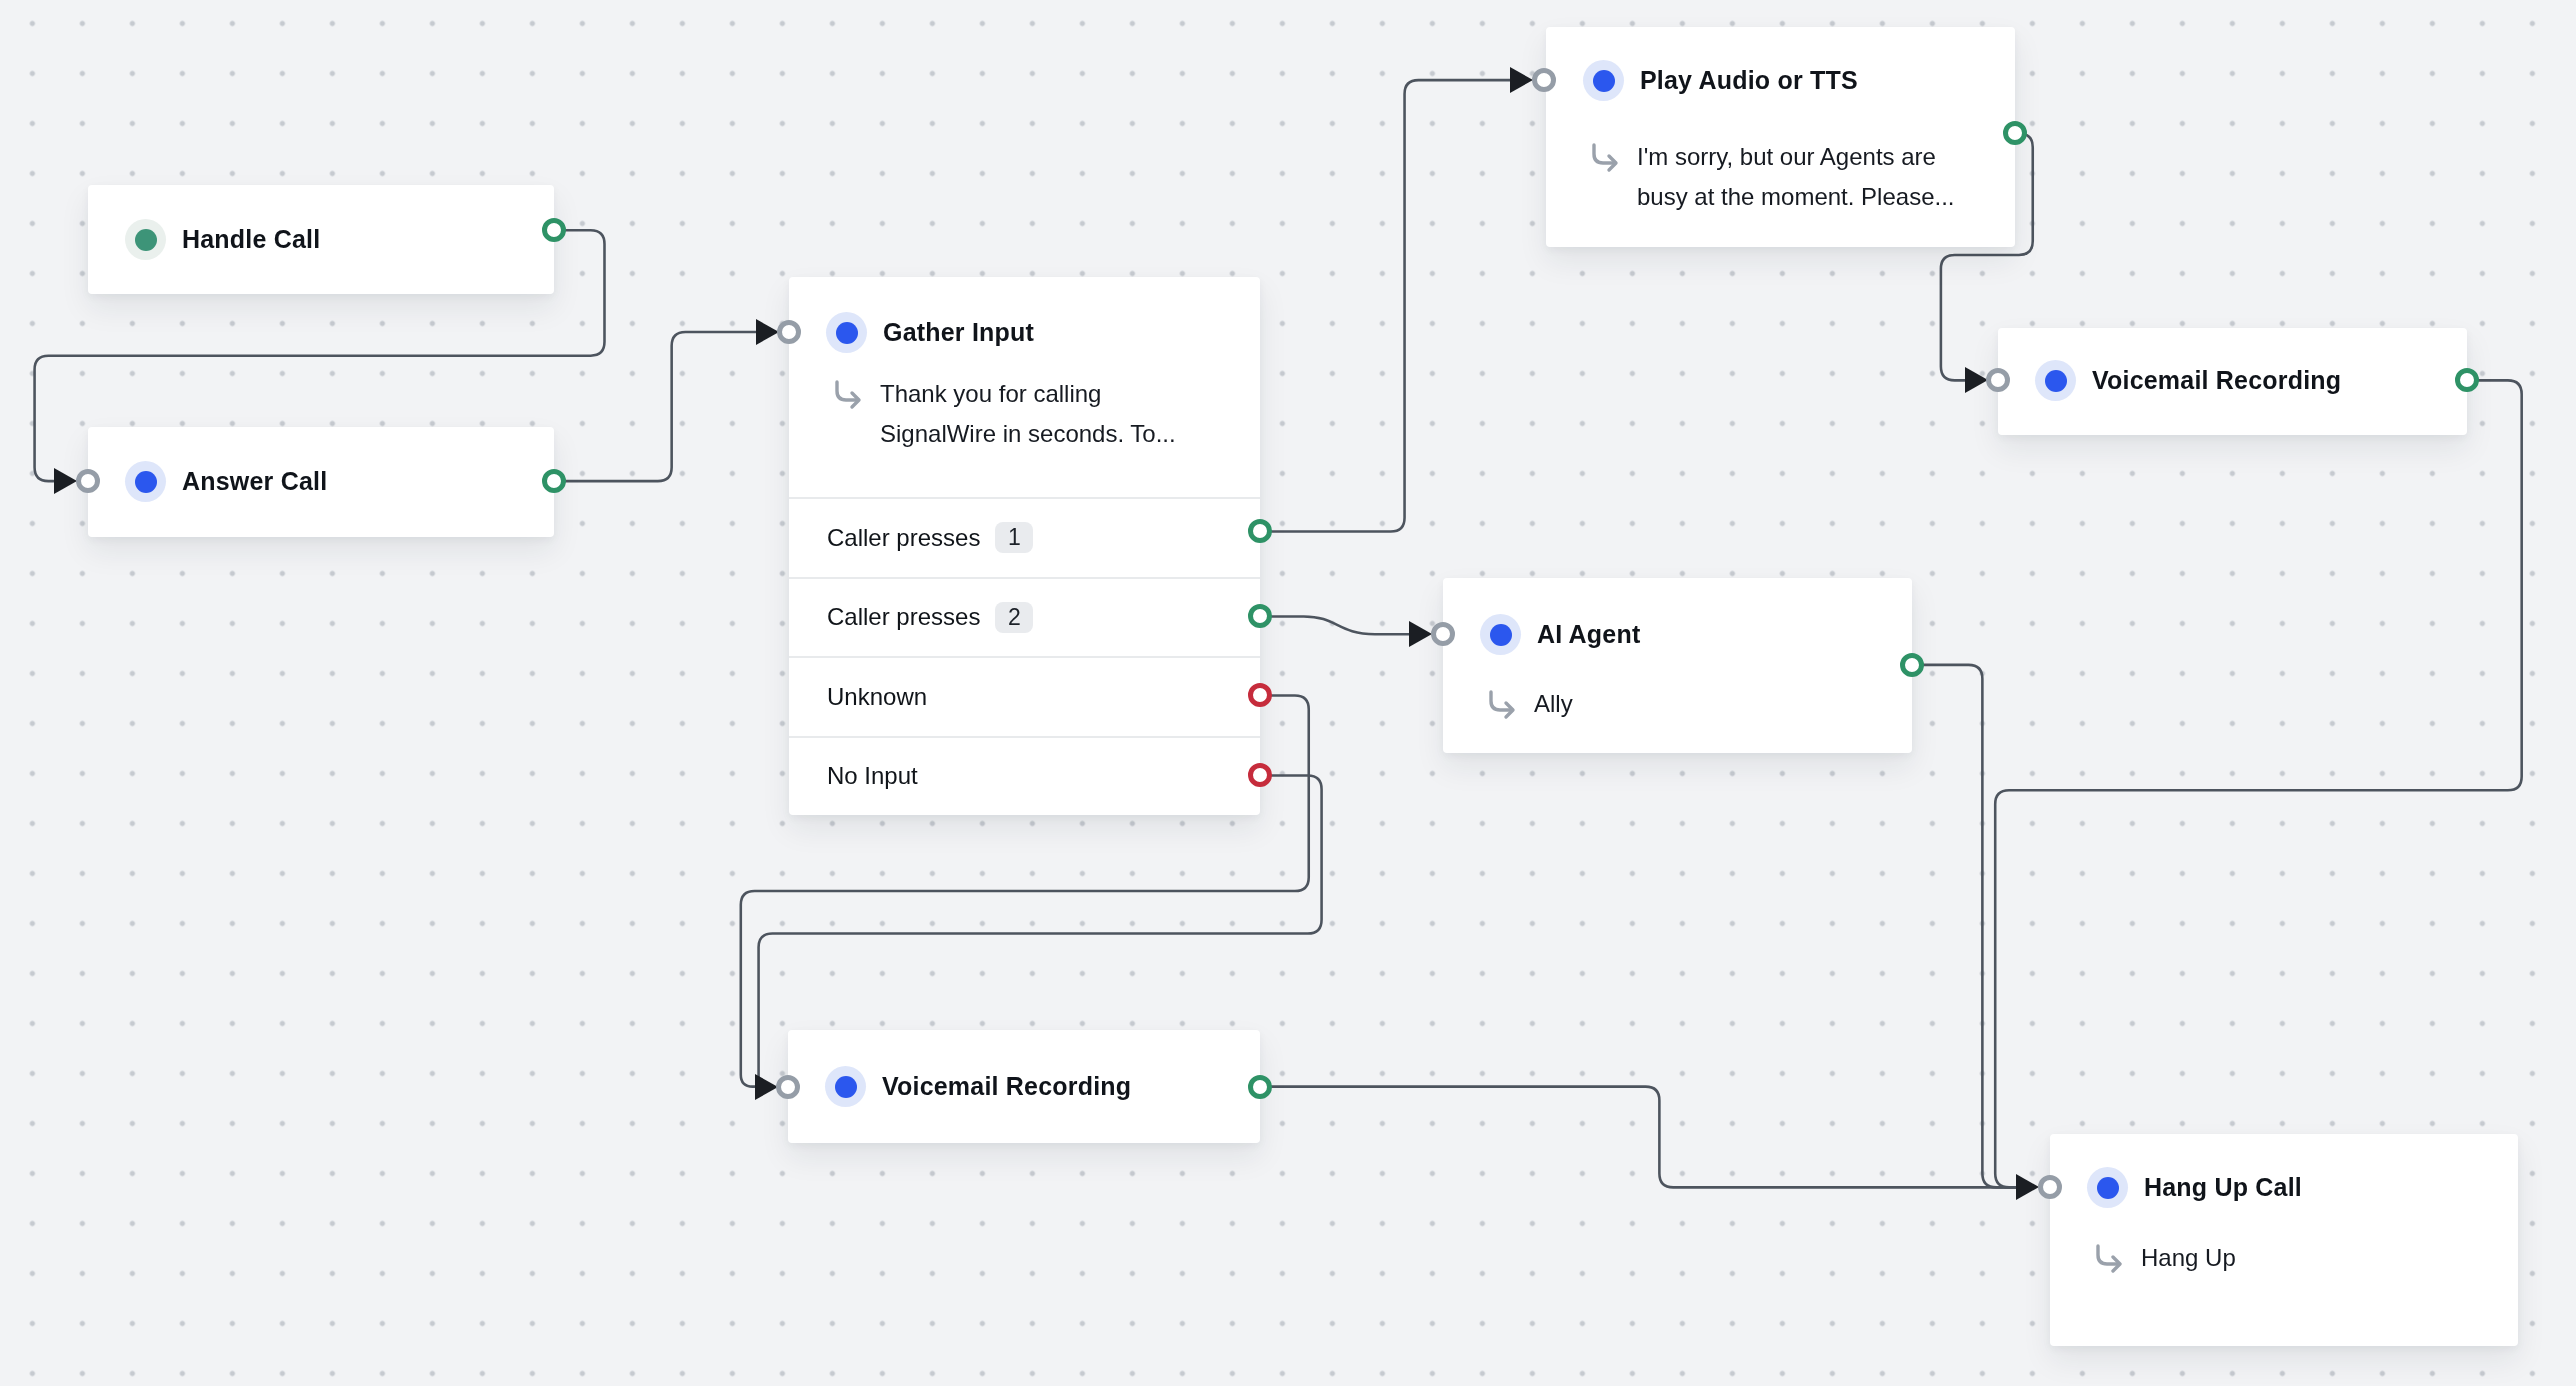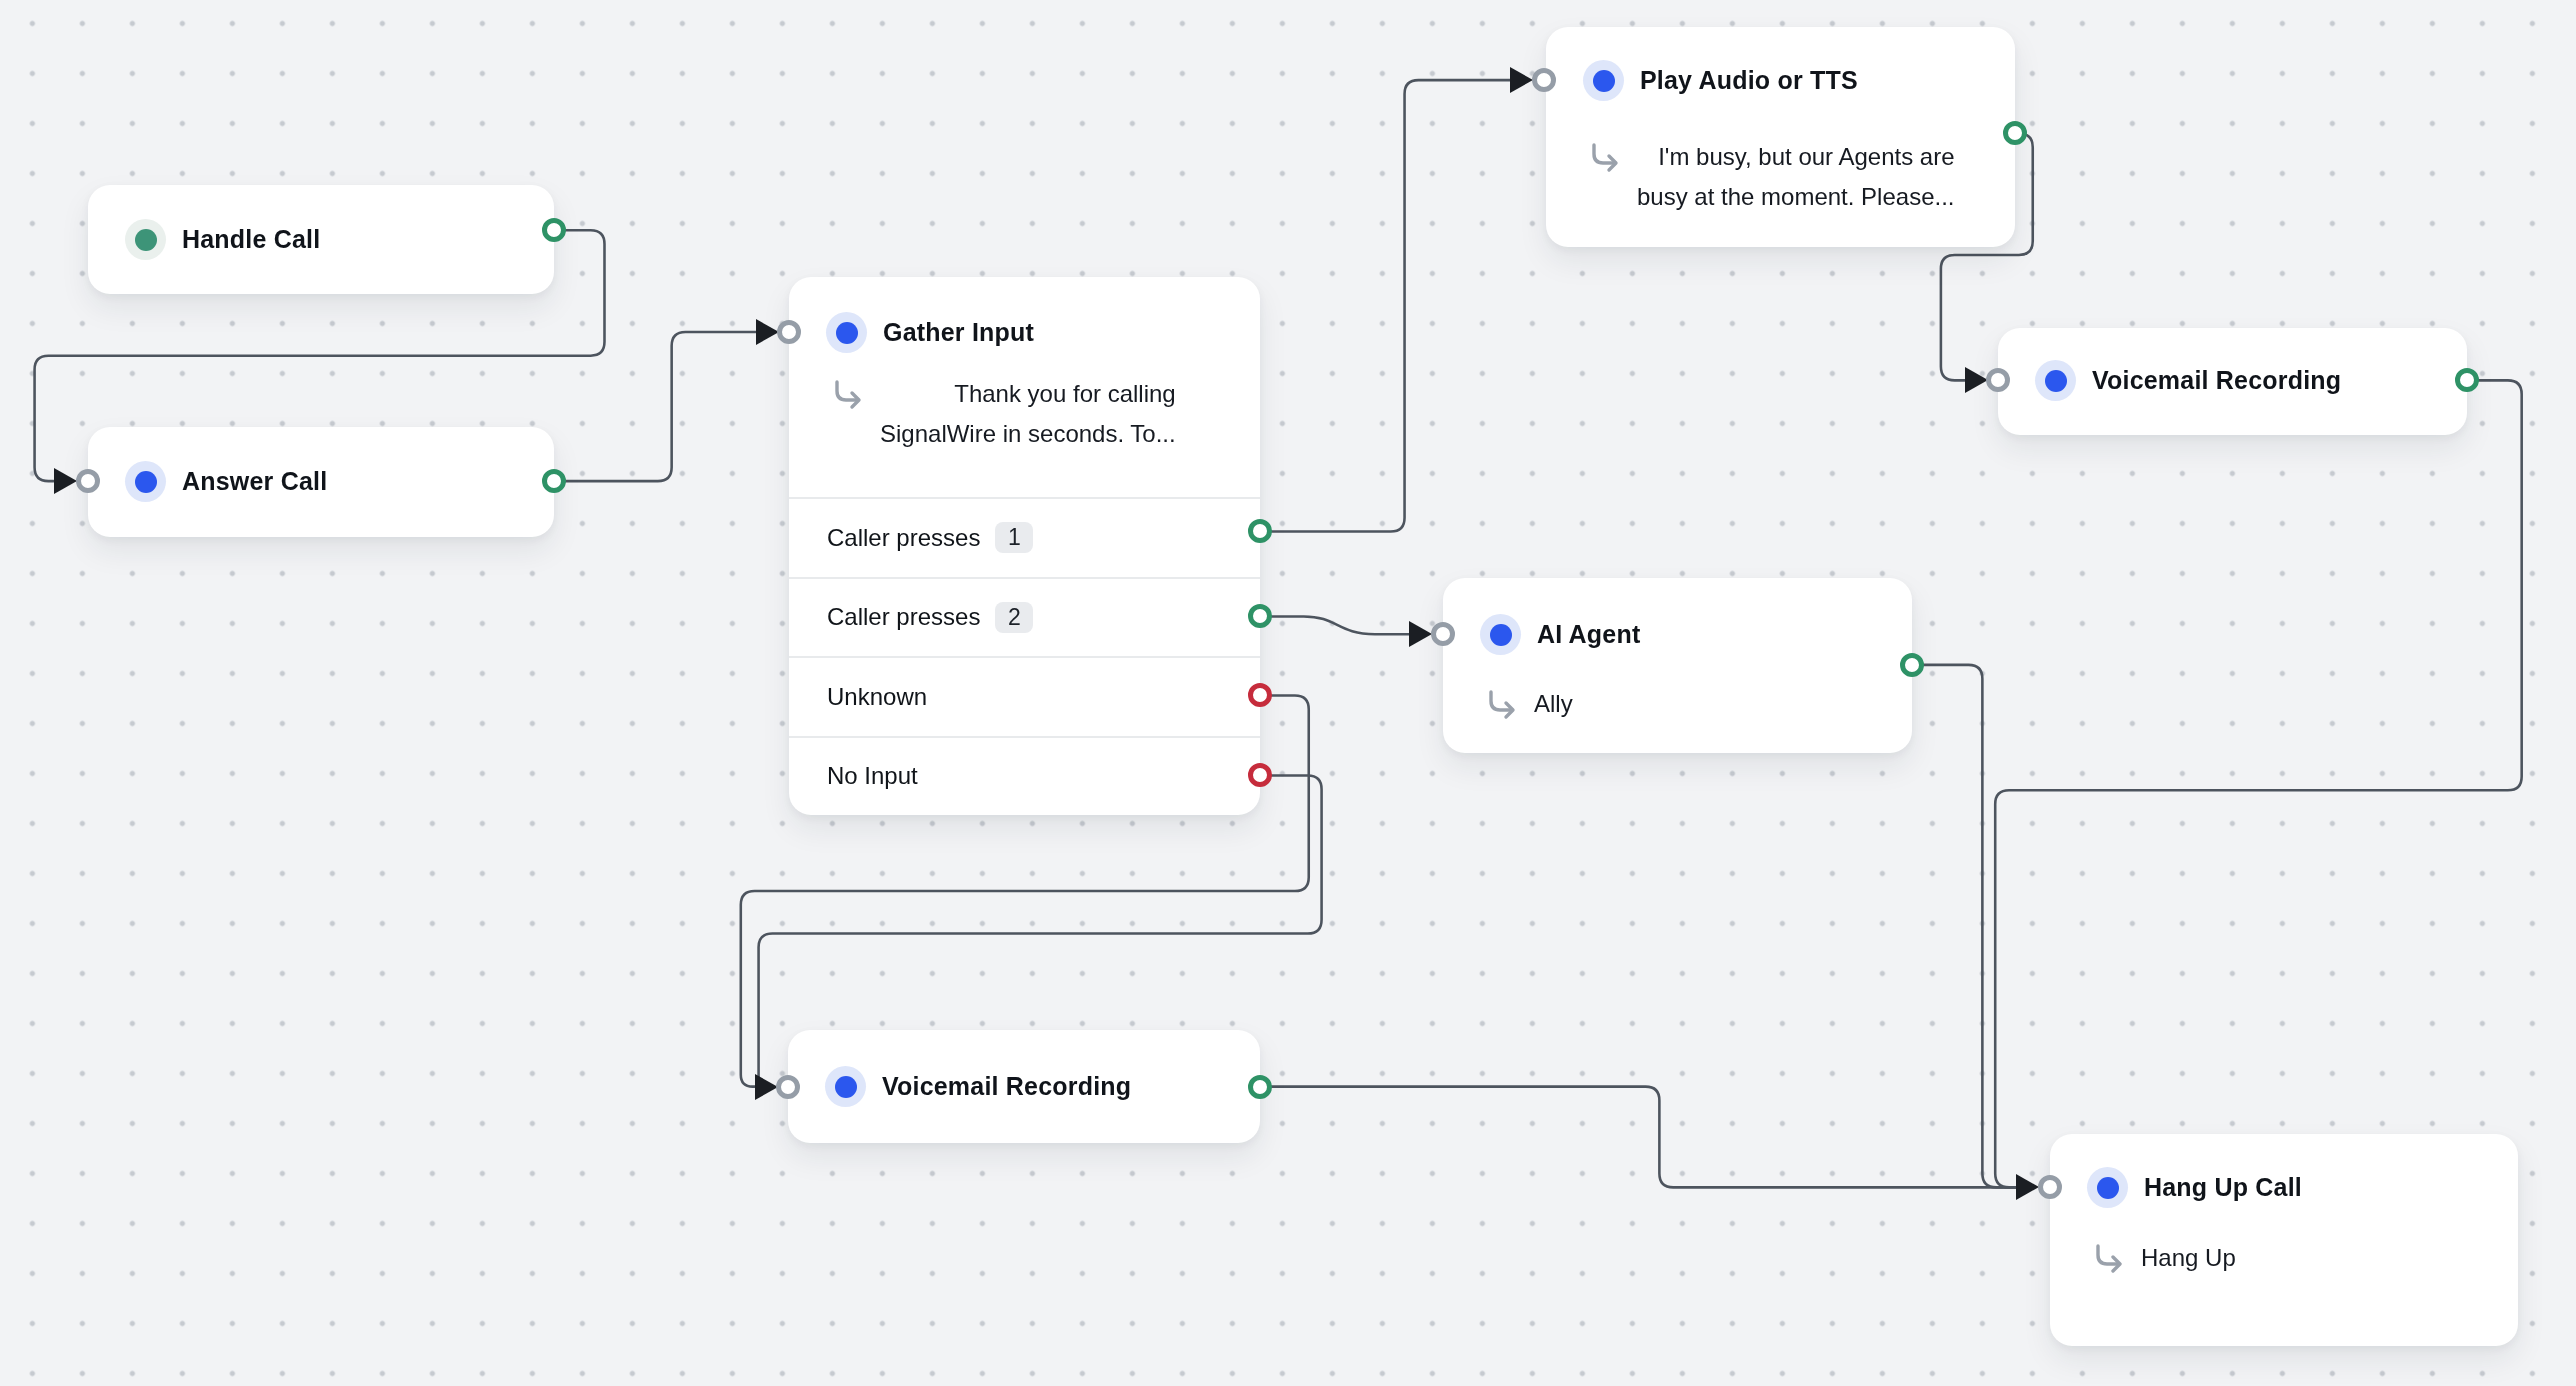--- a/index.html
+++ b/index.html
@@ -6,23 +6,22 @@
   #canvas{
     position:relative;width:2576px;height:1387px;overflow:hidden;
     background-color:#f2f3f5;
     background-image:radial-gradient(circle, #c6cad0 2.2px, transparent 3px);
     background-size:50px 50px;
     background-position:7.4px -1.5px;
     font-family:"Liberation Sans", sans-serif;
   }
   svg.edges{position:absolute;left:0;top:0;z-index:1;}
   .node{
-    position:absolute;background:#ffffff;border-radius:22px;z-index:2;
+    position:absolute;background:#ffffff;border-radius:4px;z-index:2;
     box-shadow:0 14px 30px rgba(25,35,55,.08), 0 3px 8px rgba(25,35,55,.05);
-    text-align:right;
   }
   .nhead{position:absolute;left:37px;height:41px;display:flex;align-items:center;gap:16px;}
   .halo{width:41px;height:41px;border-radius:50%;display:flex;align-items:center;justify-content:center;flex:none;}
   .halo.blue{background:#dee6fa;}
   .halo.teal{background:#eaf0ed;}
   .dot{width:22px;height:22px;border-radius:50%;}
   .dot.blue{background:#2b57ee;}
   .dot.teal{background:#3d9478;}
   .ntitle{font-size:25px;font-weight:700;color:#10141a;letter-spacing:0.2px;white-space:nowrap;}
   .nsub{position:absolute;left:43px;display:flex;gap:16px;font-size:24px;line-height:40px;color:#161a21;}
@@ -128,21 +127,21 @@
       <span class="ntitle">Play Audio or TTS</span>
     </div>
     <div class="nsub" style="top:110px">
       <svg class="sicon" width="32" height="30" viewBox="0 0 32 30">
         <g fill="none" stroke="#9aa1ab" stroke-width="3.4" stroke-linecap="round" stroke-linejoin="round">
           <path d="M5 2 V11 Q5 20 14 20 H26"></path>
             <path d="M20 13 L27 20 L20 27"></path>
         </g>
       </svg>
       <div class="stext">
-        <span>I'm busy, but our Agents are</span>
+        <span>I'm sorry, but our Agents are</span>
         <span>busy at the moment. Please...</span>
       </div>
     </div>
   </div>
 
   <div class="node" style="left:1998px;top:328px;width:469px;height:107px">
     <div class="nhead" style="top:32px">
       <span class="halo blue">
           <span class="dot blue"></span>
         </span>

